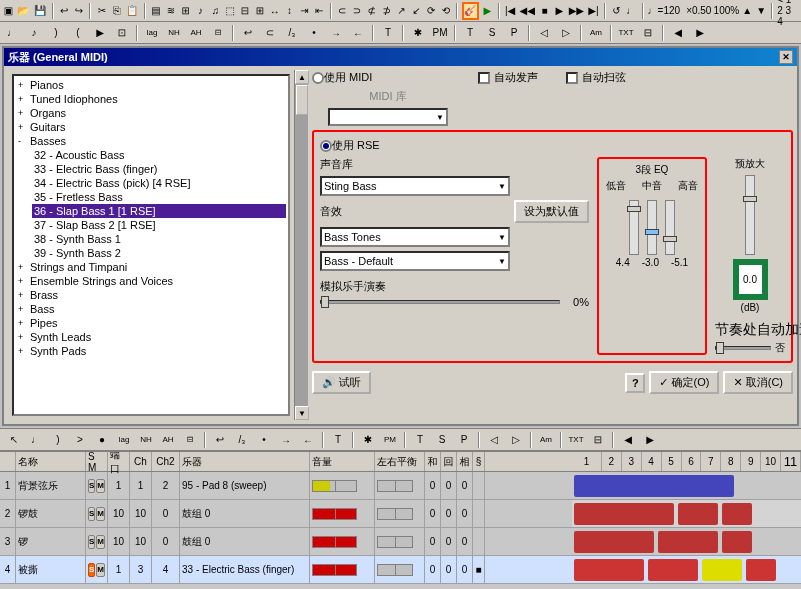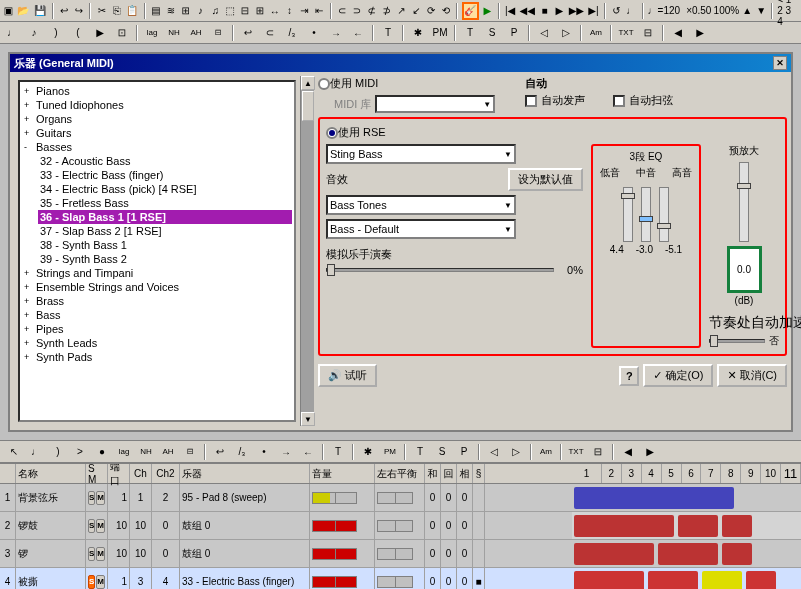--- a/index.html
+++ b/index.html
@@ -8,33 +8,33 @@
     
     .toolbar-top { background: #d4d0c8; border-bottom: 1px solid #808080; height: 22px; display: flex; align-items: center; padding: 0 2px; gap: 2px; }
     .toolbar-btn { width: 20px; height: 18px; background: #d4d0c8; border: 1px solid transparent; display: flex; align-items: center; justify-content: center; cursor: pointer; font-size: 10px; }
     .toolbar-separator { width: 2px; height: 16px; border-left: 1px solid #808080; border-right: 1px solid #ffffff; margin: 0 2px; }
     .toolbar-btn.highlighted { background: #ffe0a0; border: 2px solid #ff6600; }
 
     
     .toolbar-second { background: #d4d0c8; border-bottom: 1px solid #808080; height: 22px; display: flex; align-items: center; padding: 0 2px; gap: 2px; }
 
     
-    .main-window { background: #d4d0c8; border: 2px solid #808080; margin: 8px; position: relative; height: 380px; }
+    .main-window { background: #d4d0c8; border: 2px solid #808080; margin: 2px; position: relative; height: 380px; }
     .window-title { background: linear-gradient(to right, #000080, #1084d0); color: white; padding: 2px 4px; display: flex; align-items: center; justify-content: space-between; height: 18px; font-size: 11px; font-weight: bold; }
     .window-close { background: #d4d0c8; border: 1px solid #808080; width: 14px; height: 14px; display: flex; align-items: center; justify-content: center; cursor: pointer; font-size: 9px; color: black; font-weight: bold; }
 
     .window-content { display: flex; height: calc(100% - 18px); }
 
     
     .left-panel { width: 300px; background: white; border-right: 1px solid #808080; border: 2px inset #808080; margin: 4px; overflow-y: auto; padding: 2px; }
     .tree-group-header { display: flex; align-items: center; gap: 2px; padding: 1px 2px; cursor: pointer; }
     .expand-icon { font-size: 9px; width: 10px; display: inline-block; }
     .tree-children { padding-left: 16px; }
     .tree-leaf { padding: 1px 2px; cursor: pointer; }
-    .tree-leaf.selected { background: #a21caf; color: white; font-weight: bold; }
+    .tree-leaf.selected { background: #4c1d95; color: white; }
 
     
     .right-panel { flex: 1; padding: 4px; display: flex; flex-direction: column; gap: 4px; }
 
     
     .radio-section { display: flex; align-items: center; }
 
     
     .rse-section { border: 2px solid #ff0000; border-radius: 3px; padding: 6px; background: #d4d0c8; }
 
@@ -42,21 +42,21 @@
     .eq-section { border: 2px solid #ff0000; border-radius: 3px; padding: 4px; background: #d4d0c8; min-width: 110px; }
     .eq-title { text-align: center; font-size: 10px; margin-bottom: 2px; }
     .eq-headers { display: flex; gap: 16px; justify-content: center; font-size: 10px; margin-bottom: 2px; }
     .eq-sliders { display: flex; gap: 8px; justify-content: center; align-items: flex-end; height: 60px; }
     .eq-slider-container { display: flex; flex-direction: column; align-items: center; gap: 2px; }
     .eq-slider { width: 10px; height: 55px; background: #e0e0e0; border: 1px solid #808080; position: relative; cursor: pointer; }
     .eq-slider-thumb { width: 14px; height: 6px; background: #d4d0c8; border: 1px solid #404040; position: absolute; left: -3px; cursor: pointer; }
     .eq-values { display: flex; gap: 12px; justify-content: center; font-size: 10px; margin-top: 2px; }
     .gain-slider { width: 10px; height: 80px; background: #e0e0e0; border: 1px solid #808080; position: relative; }
     .gain-thumb { width: 14px; height: 6px; background: #d4d0c8; border: 1px solid #404040; position: absolute; left: -3px; top: 20px; }
-    .gain-value { font-size: 10px; border: 3px solid #15803d; background: white; padding: 15px 4px; margin-top: 2px; width: 35px; text-align: center; }
+    .gain-value { font-size: 10px; border: 6px solid #15803d; background: white; padding: 9px 4px; margin-top: 2px; width: 35px; text-align: center; }
 
     
     .win-btn { background: #d4d0c8; border: 2px outset #ffffff; padding: 2px 8px; cursor: pointer; font-size: 11px; display: flex; align-items: center; gap: 4px; }
     .win-btn.primary { }
     .win-btn.danger { }
 
     
     .radio-btn { width: 12px; height: 12px; border-radius: 50%; border: 2px solid #808080; background: white; position: relative; cursor: pointer; }
     .radio-btn.checked::after { content: ''; width: 6px; height: 6px; border-radius: 50%; background: #000080; position: absolute; top: 1px; left: 1px; }
 
@@ -73,21 +73,21 @@
     
     .transport-bar { background: #d4d0c8; border-top: 1px solid #808080; height: 22px; display: flex; align-items: center; padding: 0 4px; gap: 2px; }
 
     
     .sequencer-area { background: #c8c8c8; border-top: 2px solid #808080; height: 155px; display: flex; flex-direction: column; }
     .seq-track-header { display: flex; background: #d4d0c8; border-bottom: 1px solid #808080; height: 20px; align-items: center; font-size: 10px; }
     .seq-track-row { display: flex; border-bottom: 1px solid #a0a0a0; height: 28px; align-items: center; font-size: 10px; }
     .col-num { width: 16px; text-align: center; border-right: 1px solid #a0a0a0; padding: 0 2px; display: flex; align-items: center; justify-content: center; height: 100%; }
     .col-name { width: 70px; border-right: 1px solid #a0a0a0; padding: 0 2px; display: flex; align-items: center; height: 100%; overflow: hidden; }
     .col-sm { width: 22px; border-right: 1px solid #a0a0a0; padding: 0 2px; display: flex; align-items: center; justify-content: center; height: 100%; gap: 1px; }
-    .col-port { width: 22px; border-right: 1px solid #a0a0a0; padding: 9px 2px; display: flex; align-items: center; justify-content: flex-end; height: 100%; }
+    .col-port { width: 22px; border-right: 1px solid #a0a0a0; padding: 9px 2px; display: flex; align-items: center; justify-content: center; height: 100%; }
     .col-ch { width: 22px; border-right: 1px solid #a0a0a0; padding: 0 2px; display: flex; align-items: center; justify-content: center; height: 100%; }
     .col-ch2 { width: 28px; border-right: 1px solid #a0a0a0; padding: 0 2px; display: flex; align-items: center; justify-content: center; height: 100%; }
     .col-instrument { width: 130px; border-right: 1px solid #a0a0a0; padding: 0 2px; display: flex; align-items: center; height: 100%; overflow: hidden; }
     .col-volume { width: 65px; border-right: 1px solid #a0a0a0; padding: 0 2px; display: flex; align-items: center; height: 100%; }
     .col-pan { width: 50px; border-right: 1px solid #a0a0a0; padding: 0 2px; display: flex; align-items: center; height: 100%; }
     .col-hm { width: 16px; border-right: 1px solid #a0a0a0; padding: 0 2px; display: flex; align-items: center; justify-content: center; height: 100%; }
     .col-rev { width: 16px; border-right: 1px solid #a0a0a0; padding: 0 2px; display: flex; align-items: center; justify-content: center; height: 100%; }
     .col-cho { width: 16px; border-right: 1px solid #a0a0a0; padding: 0 2px; display: flex; align-items: center; justify-content: center; height: 100%; }
     .col-extra { width: 12px; border-right: 1px solid #a0a0a0; padding: 0 2px; display: flex; align-items: center; justify-content: center; height: 100%; }
 
@@ -293,31 +293,30 @@
 
     <div class="right-panel">
 
       <div style="display:flex; gap:20px; align-items:flex-start;">
 
         <div style="display:flex; flex-direction:column; gap:4px;">
           <div class="radio-section">
             <div class="radio-btn"></div>
             <span>使用 MIDI</span>
           </div>
-          <div style="display:flex; align-items:center; gap:4px; padding-left:16px;">
+          <div style="display:flex; align-items:center; gap:4px; padding-left:16px;flex-direction:column;">
             <span style="color:#808080;">MIDI 库</span>
             <div class="select-box" style="width:120px; height:18px;">
               <span></span>
               <span class="select-arrow">▼</span>
             </div>
           </div>
         </div>
 
         <div style="display:flex; flex-direction:column; gap:2px; margin-left:10px;">
-          <span style="font-weight:bold;">自动</span>
           <div style="display:flex; align-items:center; gap:4px;">
             <div class="checkbox"></div>
             <span>自动发声</span>
             <div style="width:20px;"></div>
             <div class="checkbox"></div>
             <span>自动扫弦</span>
           </div>
         </div>
       </div>
 
@@ -325,20 +324,23 @@
 
         <div style="display:flex; align-items:center; margin-bottom:4px;">
           <div class="radio-btn checked"></div>
           <span>使用 RSE</span>
         </div>
 
         <div style="display:flex; gap:8px;">
 
           <div style="flex:1; display:flex; flex-direction:column; gap:4px;">
 
+            <div style="display:flex; align-items:center; gap:4px;">
+              <span style="width:40px;">声音库</span>
+            </div>
             <div class="select-box" style="height:20px; width:190px;">
               <span>Sting Bass</span>
               <span class="select-arrow">▼</span>
             </div>
 
             <div style="display:flex; align-items:center; gap:4px;">
               <span>音效</span>
               <button class="win-btn" style="margin-left:auto;">设为默认值</button>
             </div>
             <div class="select-box" style="height:20px; width:190px;">

